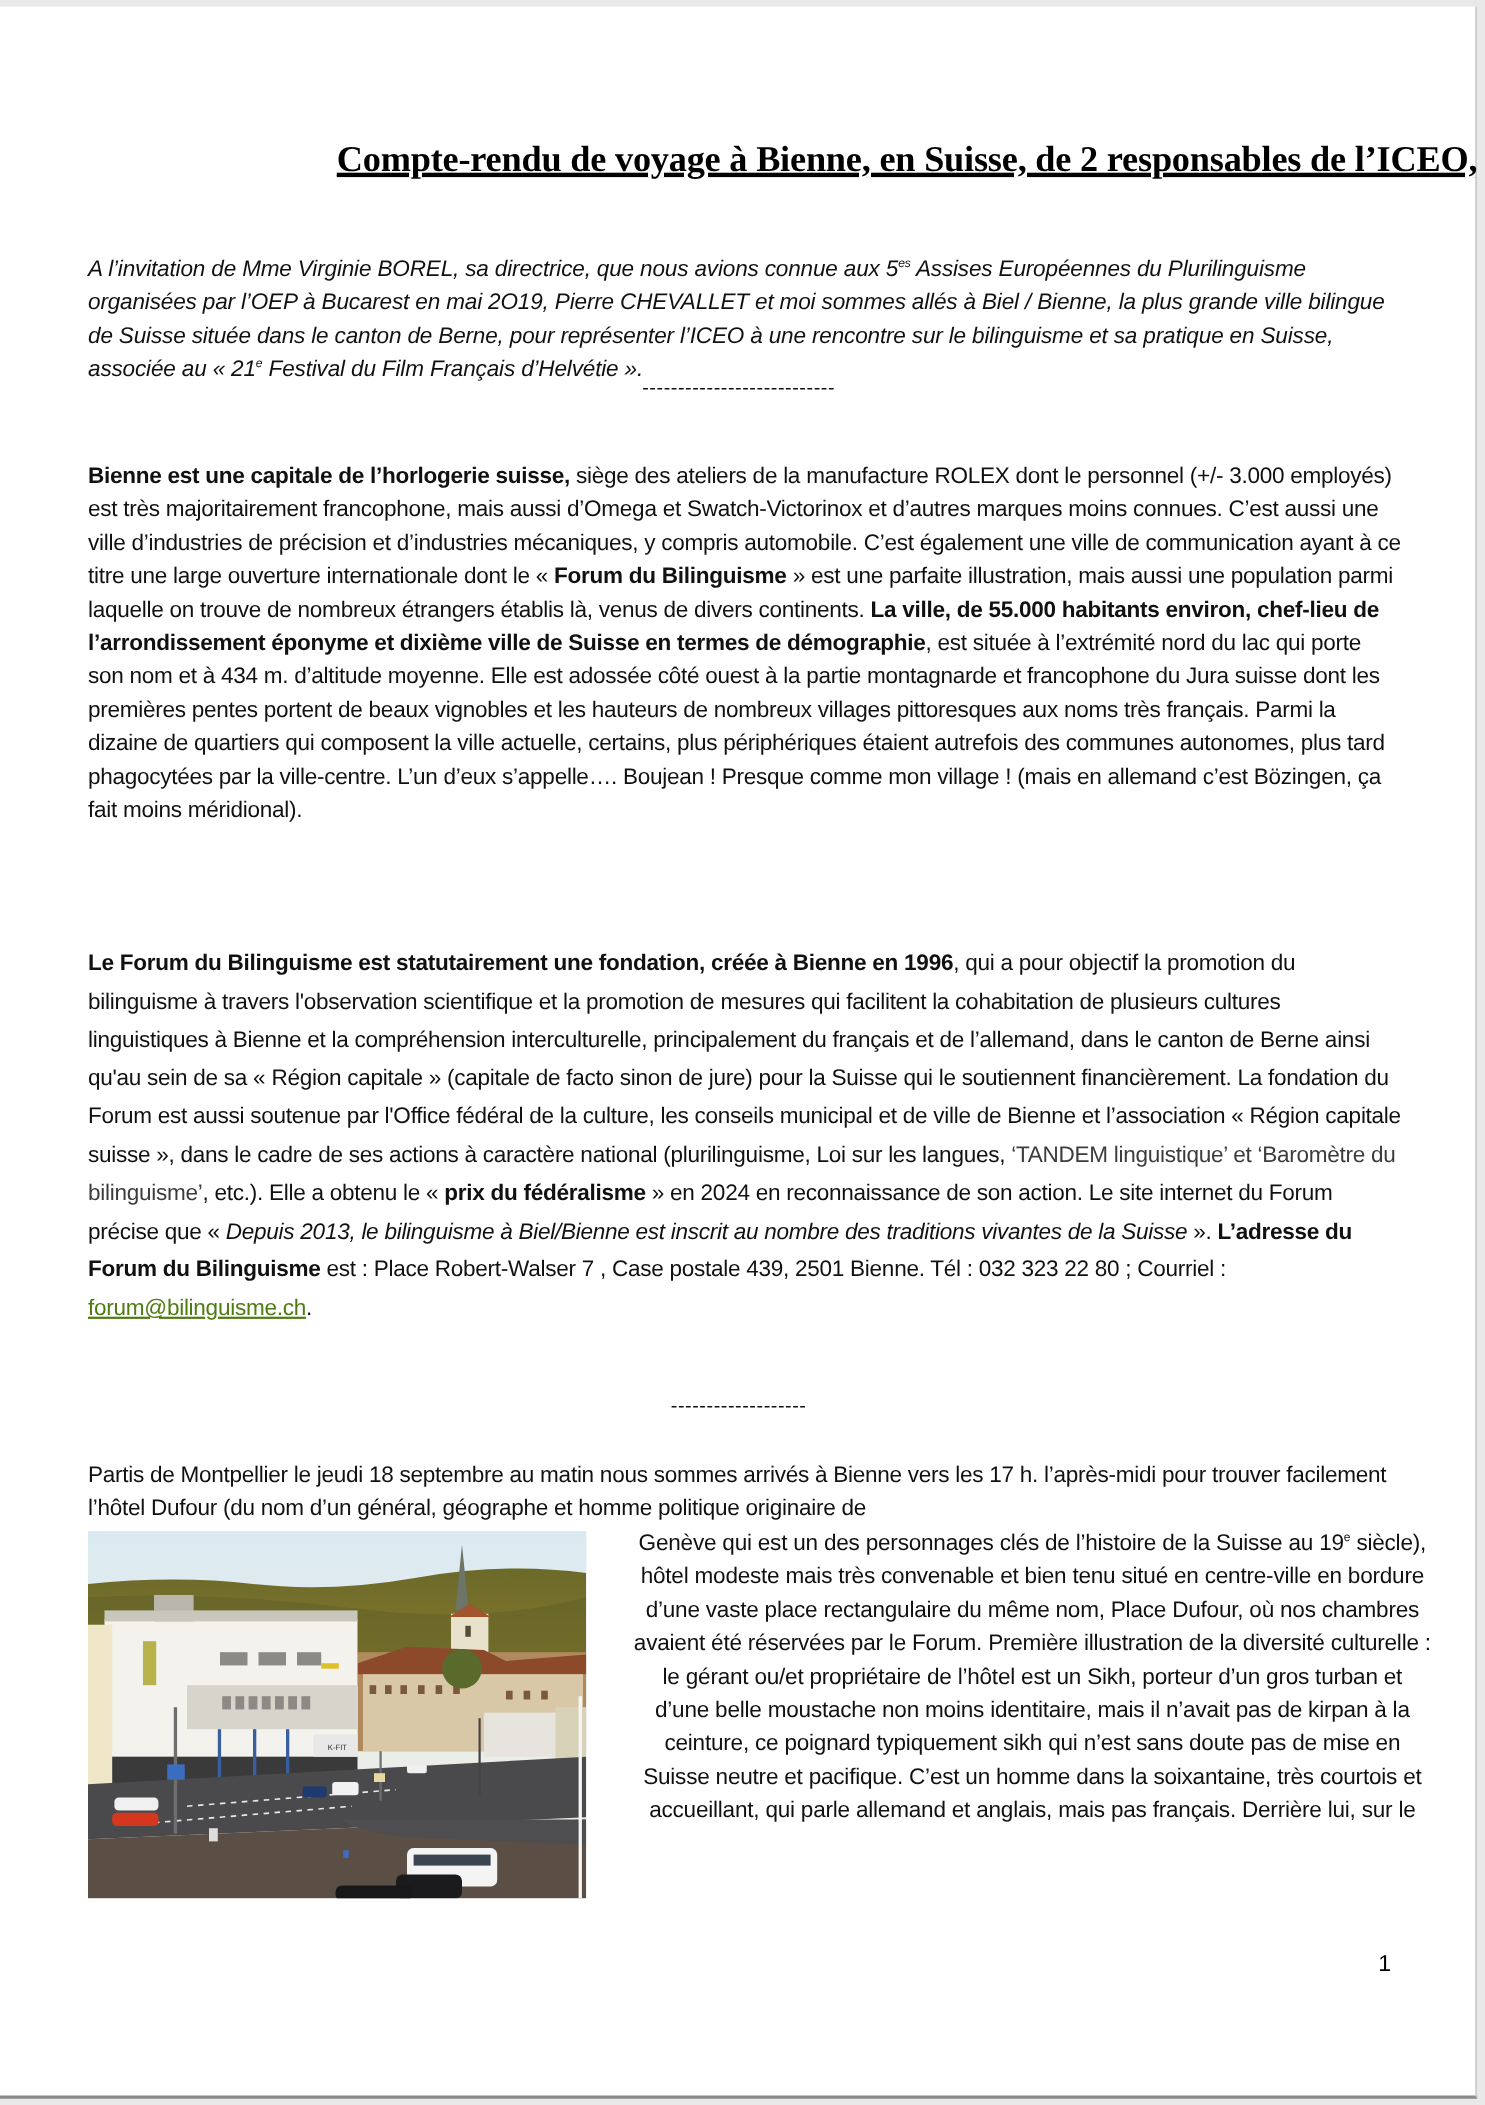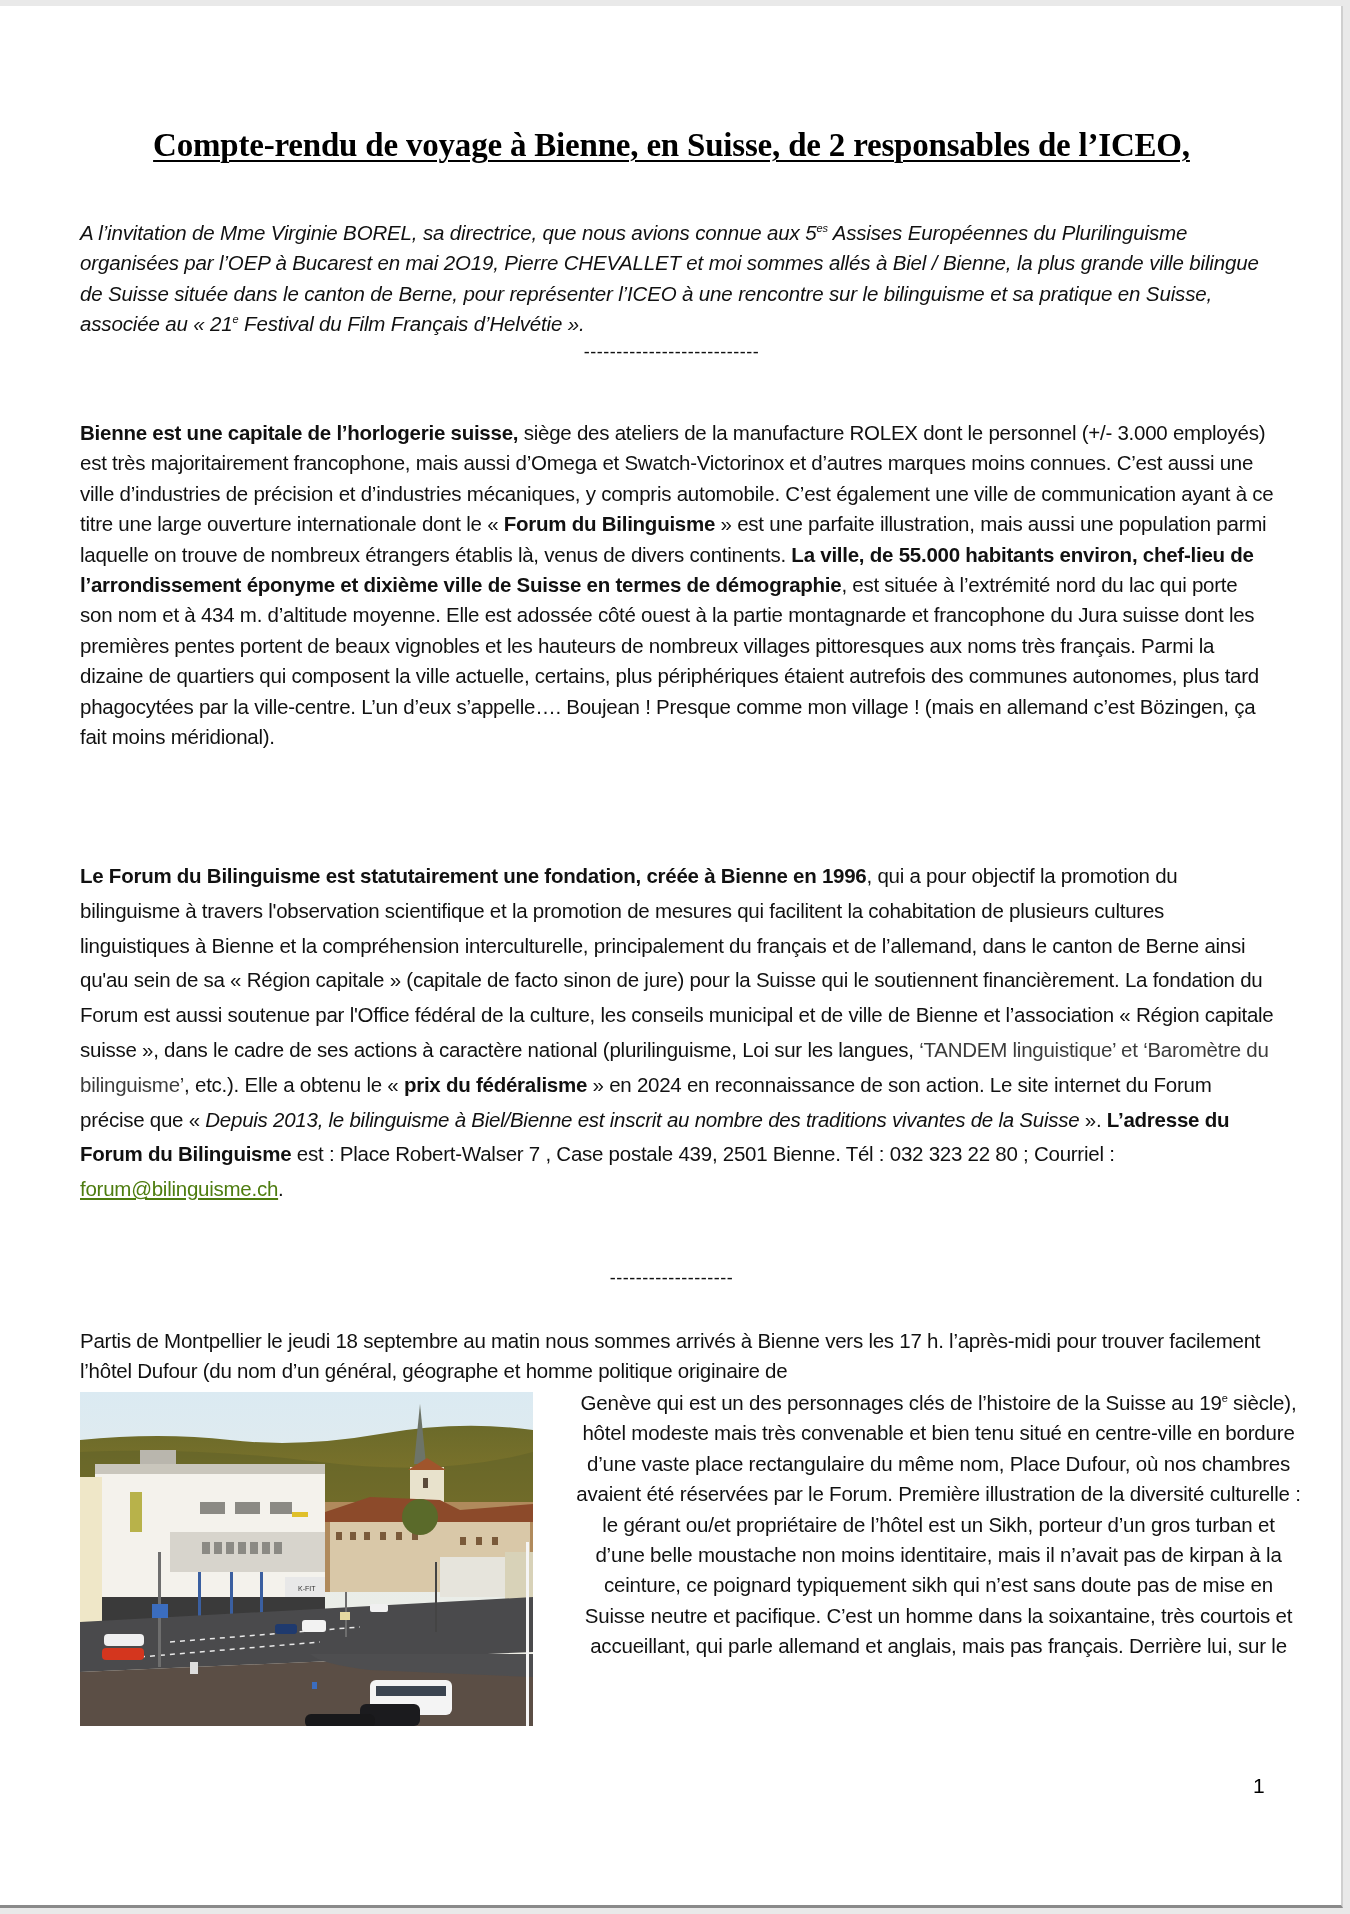--- a/index.html
+++ b/index.html
@@ -11,36 +11,37 @@
     .page {
       position: absolute; left: 0; top: 6px;
       width: 1343px; height: 1902px;
       background: #ffffff;
       border-right: 2px solid #cfcfcf;
       border-bottom: 3px solid #8a8a8a;
       box-sizing: border-box;
     }
     .title {
       position: absolute; left: 0; width: 1343px; top: 112px;
-      text-align: center;
+      text-align: right;
       font-family: "Liberation Serif", serif;
       font-weight: bold;
       font-size: 33px;
       line-height: 54px;
       color: #000;
       letter-spacing: -0.2px;
+      text-decoration: underline;
     }
     .title span { text-decoration: underline; text-decoration-thickness: 2px; text-underline-offset: 4px; }
     .body-text {
       font-family: "Liberation Sans", sans-serif;
       color: #111;
       font-size: 20.5px;
     }
     .intro {
-      position: absolute; left: 80px; top: 212px; width: 1190px;
+      position: absolute; left: 80px; top: 224px; width: 1190px;
       font-style: italic; line-height: 30.4px; letter-spacing: -0.15px;
     }
     .sep {
       position: absolute; left: 0; width: 1343px; text-align: center;
       font-family: "Liberation Sans", sans-serif; font-size: 18px; color: #111;
       letter-spacing: 0.5px;
     }
     .p1 { position: absolute; left: 80px; top: 412px; width: 1195px; line-height: 30.4px; letter-spacing: -0.25px; }
     .p2 { position: absolute; left: 80px; top: 853px; width: 1195px; line-height: 34.8px; letter-spacing: -0.25px; }
     .p3 { position: absolute; left: 80px; top: 1320px; width: 1195px; line-height: 30.4px; letter-spacing: -0.25px; }

